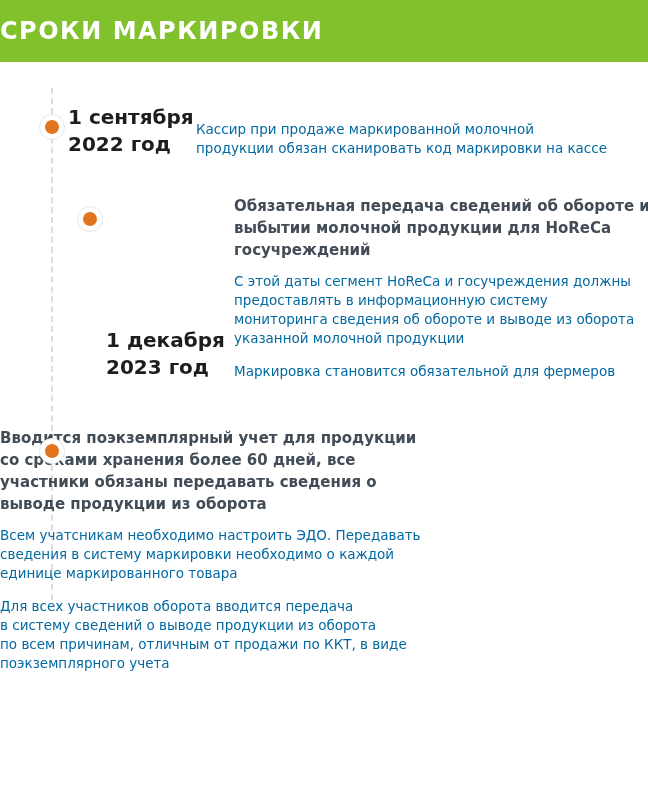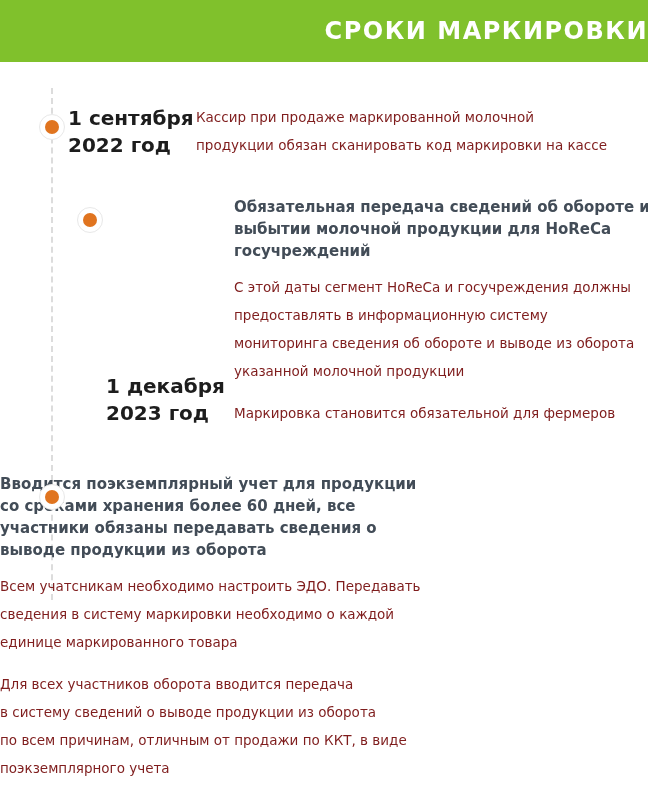--- a/index.html
+++ b/index.html
@@ -12,21 +12,21 @@
     font-family: "DejaVu Sans", "Liberation Sans", sans-serif;
   }
 
   
   .header {
     width: 648px;
     height: 62px;
     background: #80C12C;
     display: flex;
     align-items: center;
-    justify-content: flex-end;
+    justify-content: flex-start;
   }
   .header-title {
     color: #ffffff;
     font-size: 24px;
     font-weight: bold;
     letter-spacing: 1.5px;
   }
 
   
   .timeline {
@@ -90,23 +90,23 @@
   }
   .entry-heading {
     color: #424C57;
     font-size: 15px;
     line-height: 22px;
     font-weight: bold;
     white-space: pre-line;
     margin-bottom: 11px;
   }
   .entry-para {
-    color: #7f1d1d;
+    color: #0369a1;
     font-size: 13.5px;
-    line-height: 28px;
+    line-height: 19px;
     white-space: pre-line;
     margin-bottom: 14px;
   }
   .entry-para:last-child { margin-bottom: 0; }
 </style>
 </head>
 <body>
 
 <div class="header">
   <div class="header-title">СРОКИ МАРКИРОВКИ</div>

